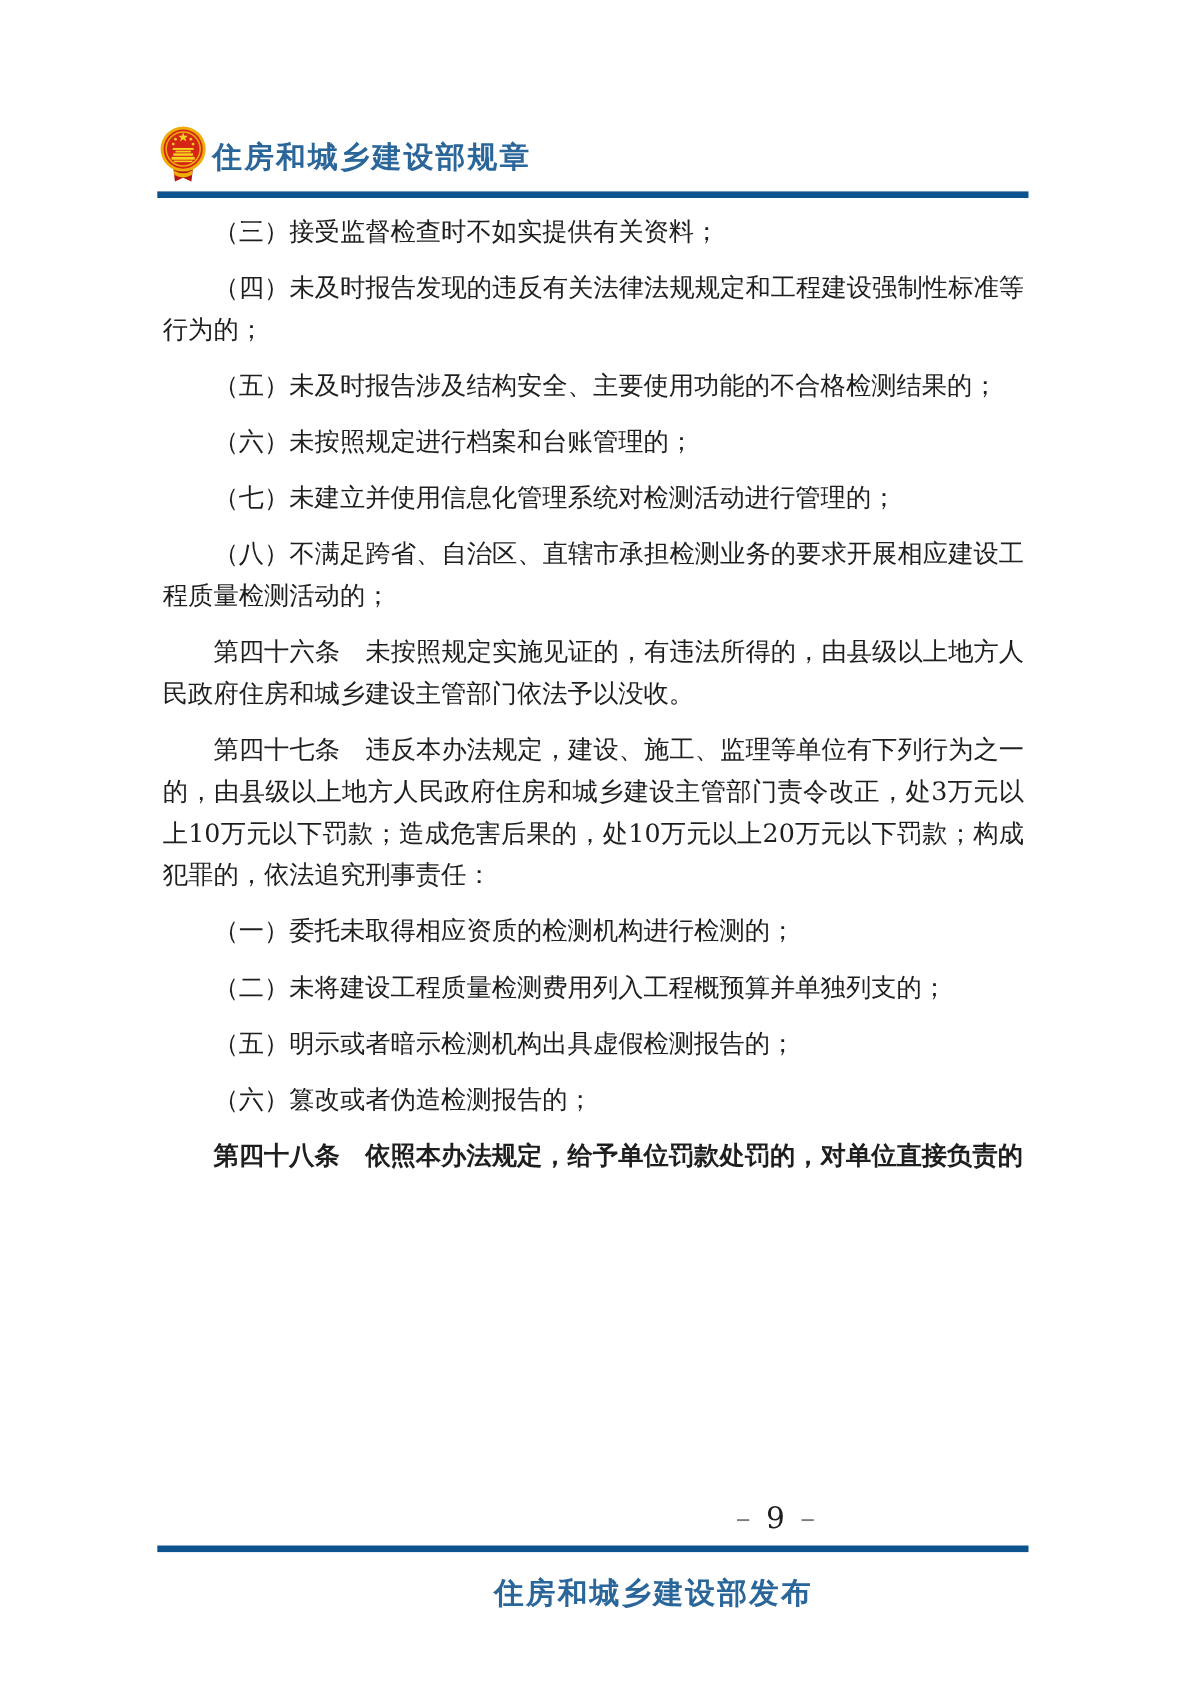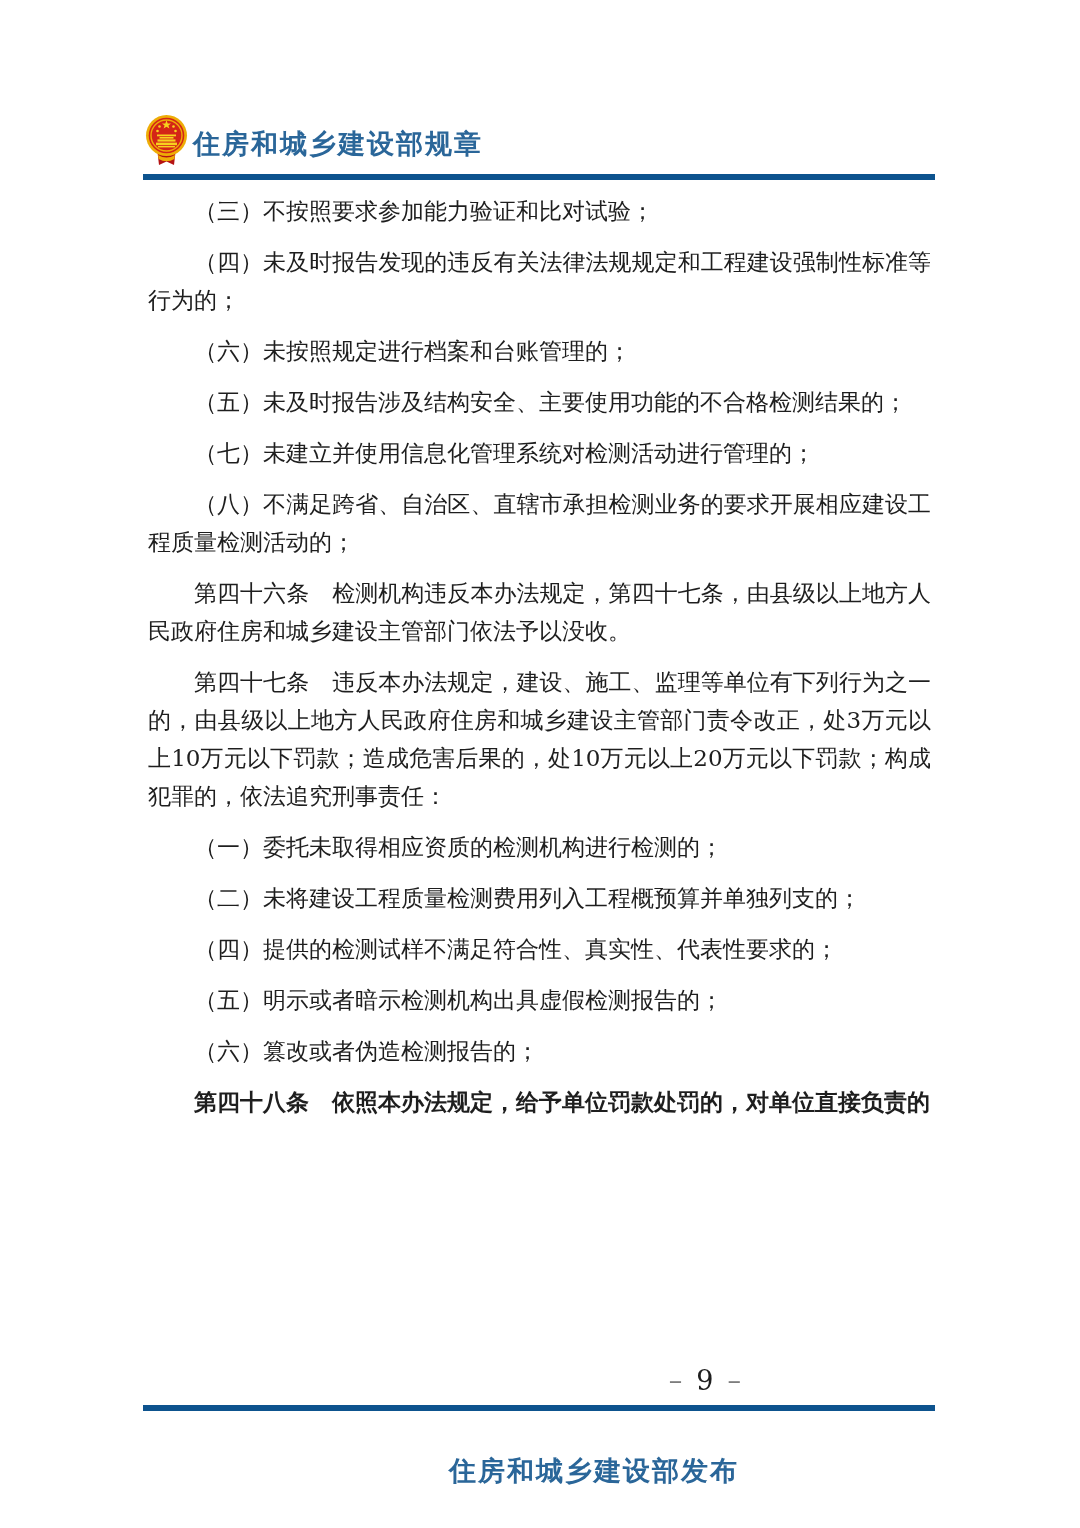--- a/index.html
+++ b/index.html
@@ -51,21 +51,21 @@
   }
   .page-number .dash.left{margin-right:14px;}
   .page-number .dash.right{margin-left:14px;}
   .footer-rule{
     position:absolute;left:143px;top:1405px;width:792px;height:6px;
     background:var(--rule);
   }
   .footer-publisher{
     position:absolute;top:1429px;right:144px;
     font-size:27px;line-height:40px;letter-spacing:2px;
-    color:var(--accent);font-weight:600;white-space:nowrap;margin-top:22px;
+    color:var(--accent);font-weight:600;white-space:nowrap;
   }
 </style>
 </head>
 <body>
 
 <div class="page">
 
   <div class="header-emblem">
     <svg viewBox="0 0 43 54" width="43" height="54" aria-hidden="true">
 
@@ -87,31 +87,30 @@
       <rect x="14.5" y="23" width="14" height="1.6" fill="#f7d21e"></rect>
       <rect x="12.5" y="25.4" width="18" height="2.2" fill="#f7d21e"></rect>
       <rect x="11" y="28.6" width="21" height="2.6" fill="#f7d21e"></rect>
       <rect x="13" y="32" width="17" height="1.4" fill="#f7d21e"></rect>
     </svg>
   </div>
   <div class="header-title">住房和城乡建设部规章</div>
   <div class="header-rule"></div>
 
   <div class="doc-body">
-    <p>（三）不按照要求参加能力验证和比对试验；</p>
+    <p>（三）接受监督检查时不如实提供有关资料；</p>
     <p>（四）未及时报告发现的违反有关法律法规规定和工程建设强制性标准等行为的；</p>
+    <p>（五）未及时报告涉及结构安全、主要使用功能的不合格检测结果的；</p>
     <p>（六）未按照规定进行档案和台账管理的；</p>
-    <p>（五）未及时报告涉及结构安全、主要使用功能的不合格检测结果的；</p>
     <p>（七）未建立并使用信息化管理系统对检测活动进行管理的；</p>
     <p>（八）不满足跨省、自治区、直辖市承担检测业务的要求开展相应建设工程质量检测活动的；</p>
-    <p>第四十六条　检测机构违反本办法规定，第四十七条，由县级以上地方人民政府住房和城乡建设主管部门依法予以没收。</p>
+    <p>第四十六条　未按照规定实施见证的，有违法所得的，由县级以上地方人民政府住房和城乡建设主管部门依法予以没收。</p>
     <p>第四十七条　违反本办法规定，建设、施工、监理等单位有下列行为之一的，由县级以上地方人民政府住房和城乡建设主管部门责令改正，处3万元以上10万元以下罚款；造成危害后果的，处10万元以上20万元以下罚款；构成犯罪的，依法追究刑事责任：</p>
     <p>（一）委托未取得相应资质的检测机构进行检测的；</p>
     <p>（二）未将建设工程质量检测费用列入工程概预算并单独列支的；</p>
-    <p>（四）提供的检测试样不满足符合性、真实性、代表性要求的；</p>
     <p>（五）明示或者暗示检测机构出具虚假检测报告的；</p>
     <p>（六）篡改或者伪造检测报告的；</p>
     <p>第四十八条　依照本办法规定，给予单位罚款处罚的，对单位直接负责的</p>
   </div>
 
   <div class="page-number">
     <span class="dash left">–</span><span>9</span><span class="dash right">–</span>
   </div>
   <div class="footer-rule"></div>
   <div class="footer-publisher">住房和城乡建设部发布</div>

